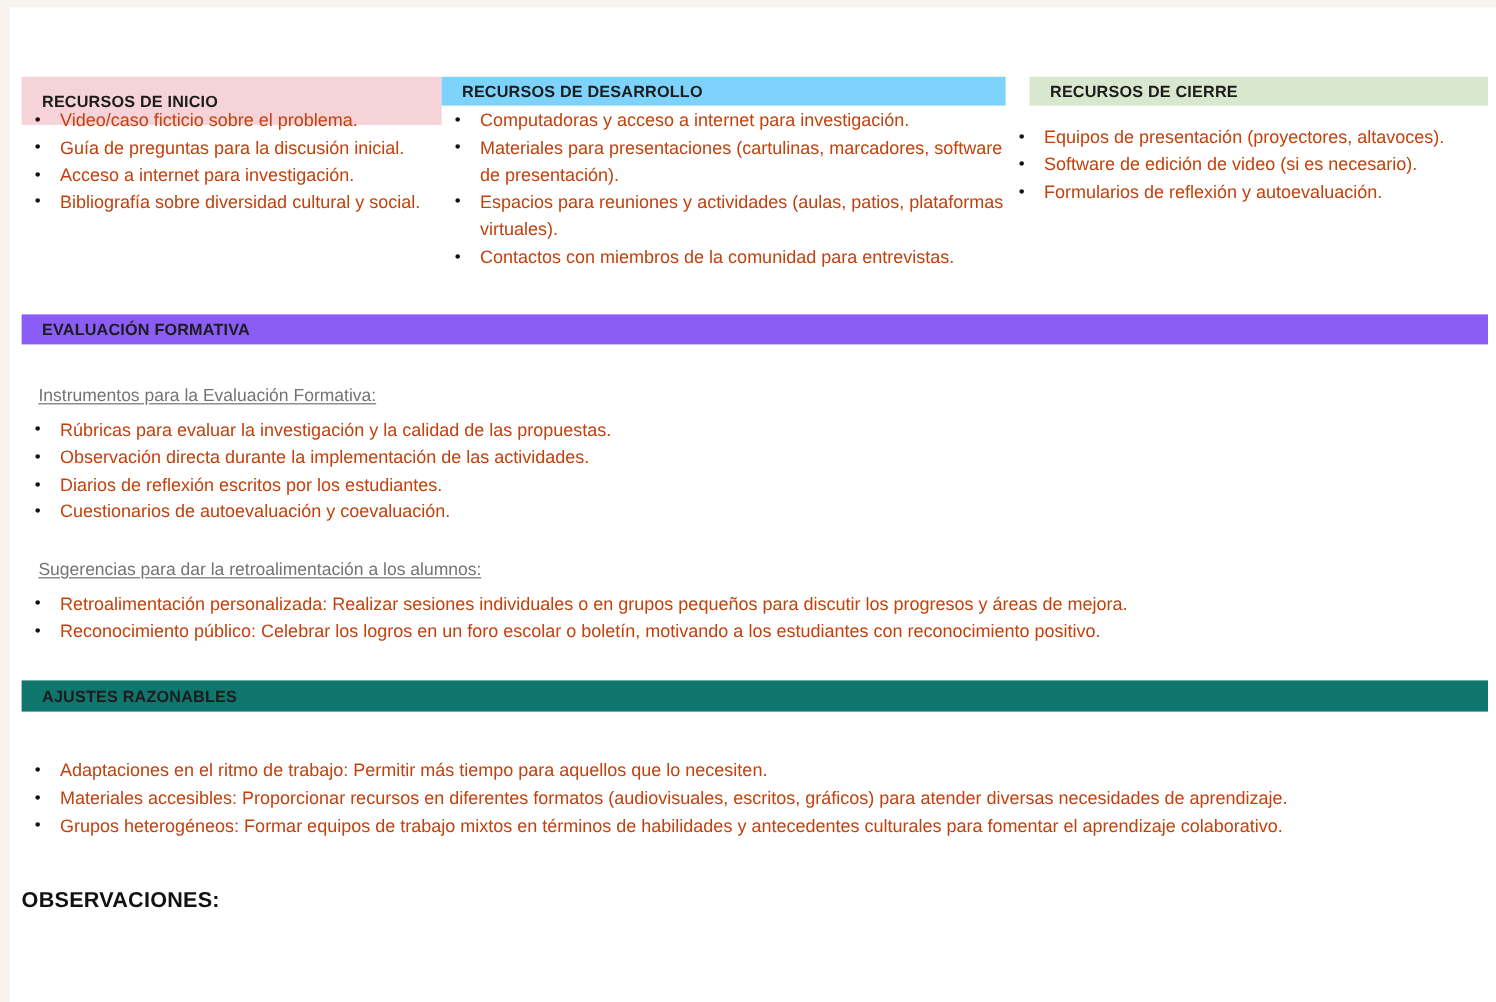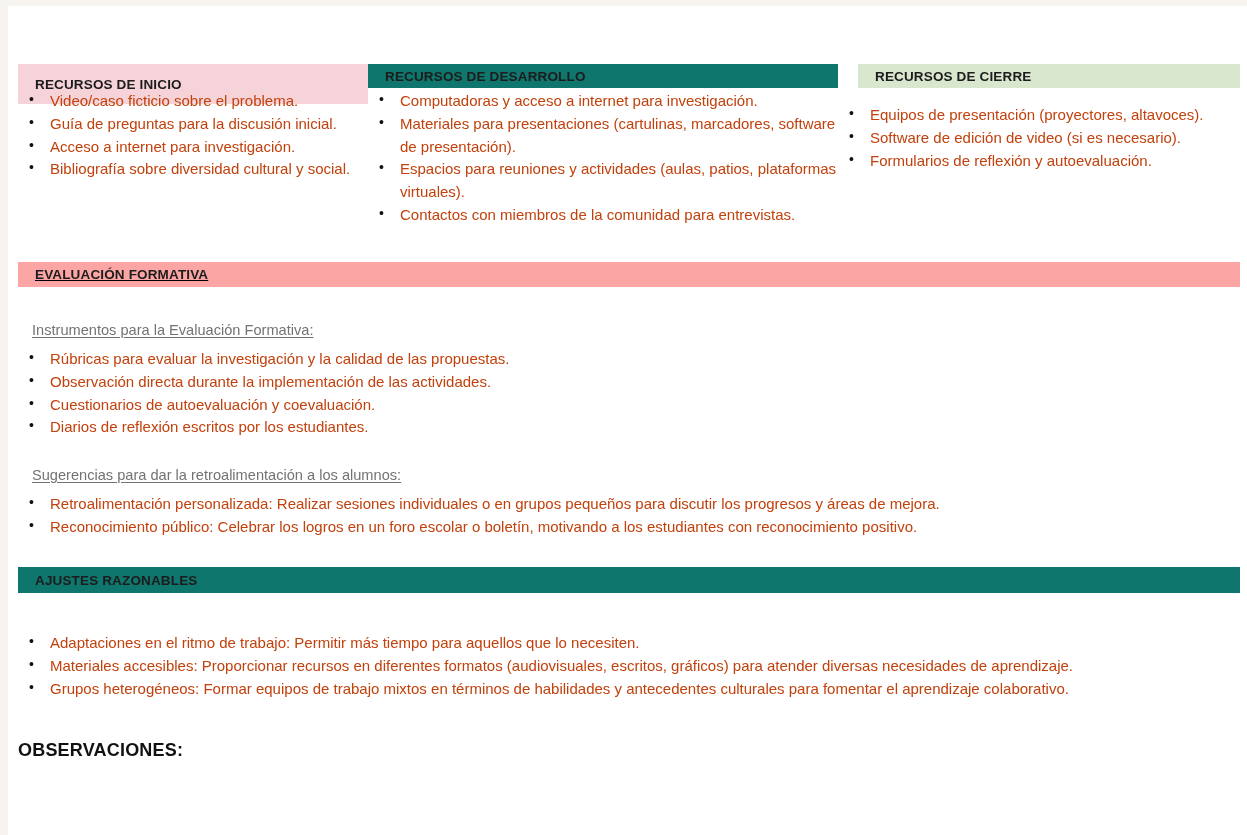--- a/index.html
+++ b/index.html
@@ -98,21 +98,21 @@
 </style>
 </head>
 <body>
 
 <div class="page">
 
   <div class="band" style="left:10px; top:58px; width:350px; height:40px; background:#f6d3d9;">
     <span class="band-title">RECURSOS DE INICIO</span>
   </div>
 
-  <div class="band" style="left:360px; top:58px; width:470px; height:24px; background:#0f766e;">
+  <div class="band" style="left:360px; top:58px; width:470px; height:24px; background:#7dd3fc;">
     <span class="band-title">RECURSOS DE DESARROLLO</span>
   </div>
 
   <div class="band" style="left:850px; top:58px; width:382px; height:24px; background:#d9e7cf;">
     <span class="band-title">RECURSOS DE CIERRE</span>
   </div>
 
   <div class="res-col" style="left:10px; width:350px;">
     <ul class="blist">
       <li>Video/caso ficticio sobre el problema.</li>
@@ -132,33 +132,33 @@
   </div>
 
   <div class="res-col" style="left:830px; width:390px;margin-top:14px;">
     <ul class="blist">
       <li>Equipos de presentación (proyectores, altavoces).</li>
       <li>Software de edición de video (si es necesario).</li>
       <li>Formularios de reflexión y autoevaluación.</li>
     </ul>
   </div>
 
-  <div class="band" style="left:10px; top:256px; width:1222px; height:25px; background:#fca5a5;text-decoration:underline;">
+  <div class="band" style="left:10px; top:256px; width:1222px; height:25px; background:#8b5cf6;">
     <span class="band-title">EVALUACIÓN FORMATIVA</span>
   </div>
 
   <div class="block" style="left:10px; top:315px; width:1200px;">
     <div style="padding-left:14px;">
       <span class="sub-heading">Instrumentos para la Evaluación Formativa:</span>
     </div>
     <ul class="blist wide-list" style="margin-top:9px;">
       <li>Rúbricas para evaluar la investigación y la calidad de las propuestas.</li>
       <li>Observación directa durante la implementación de las actividades.</li>
+      <li>Diarios de reflexión escritos por los estudiantes.</li>
       <li>Cuestionarios de autoevaluación y coevaluación.</li>
-      <li>Diarios de reflexión escritos por los estudiantes.</li>
     </ul>
   </div>
 
   <div class="block" style="left:10px; top:460px; width:1215px;">
     <div style="padding-left:14px;">
       <span class="sub-heading">Sugerencias para dar la retroalimentación a los alumnos:</span>
     </div>
     <ul class="blist wide-list" style="margin-top:9px;">
       <li>Retroalimentación personalizada: Realizar sesiones individuales o en grupos pequeños para discutir los progresos y áreas de mejora.</li>
       <li>Reconocimiento público: Celebrar los logros en un foro escolar o boletín, motivando a los estudiantes con reconocimiento positivo.</li>

